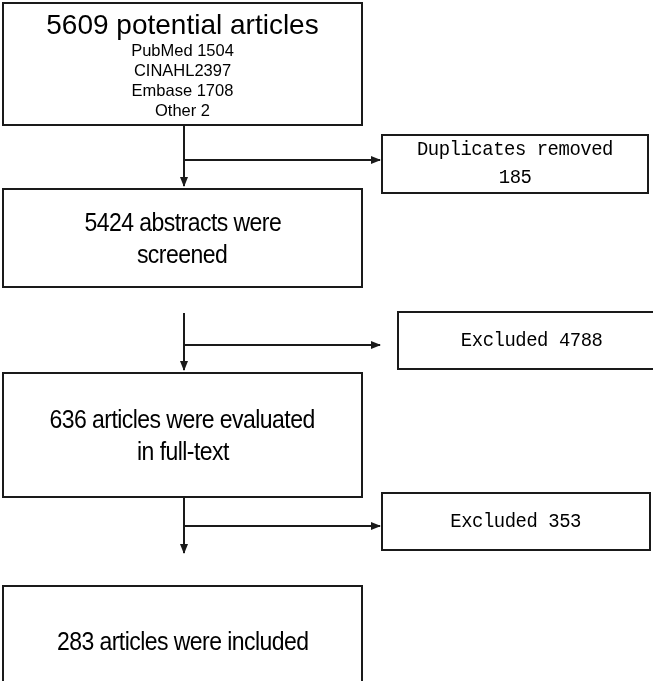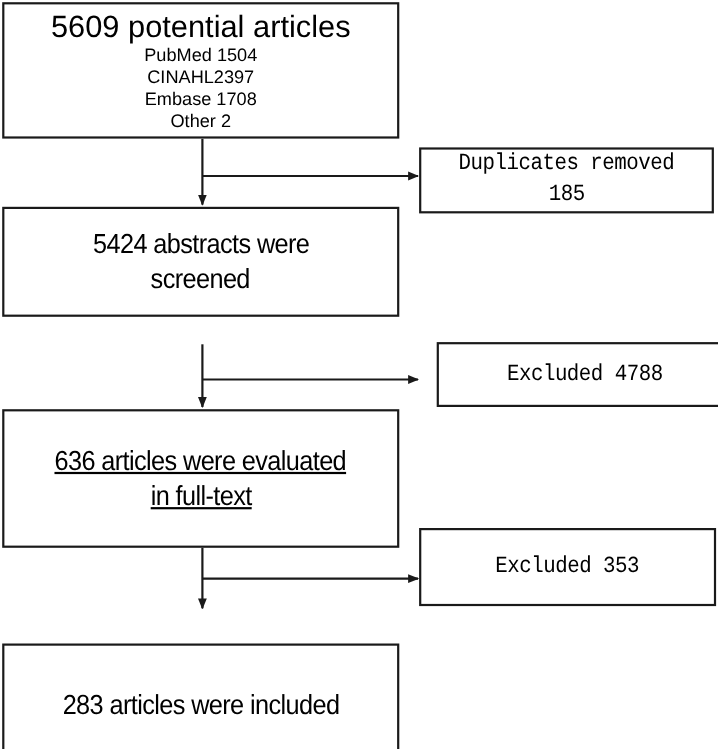--- a/index.html
+++ b/index.html
@@ -48,24 +48,24 @@
 
 <div class="box main-box" style="top:188px;height:100px;">
   <div class="narrow">5424 abstracts were</div>
   <div class="narrow">screened</div>
 </div>
 
 <div class="box side-box" style="top:311px;height:59px;margin-left:16px;">
   <div class="side-text">Excluded 4788</div>
 </div>
 
-<div class="box main-box" style="top:372px;height:126px;text-decoration:underline;">
+<div class="box main-box" style="top:372px;height:126px;">
   <div class="narrow">636 articles were evaluated</div>
   <div class="narrow">in full-text</div>
 </div>
 
-<div class="box side-box" style="top:480px;height:71px;">
+<div class="box side-box" style="top:492px;height:59px;">
   <div class="side-text">Excluded 353</div>
 </div>
 
 <div class="box main-box" style="top:573px;height:112px;margin-top:12px;">
   <div class="narrow">283 articles were included</div>
 </div>
 
 </body></html>

